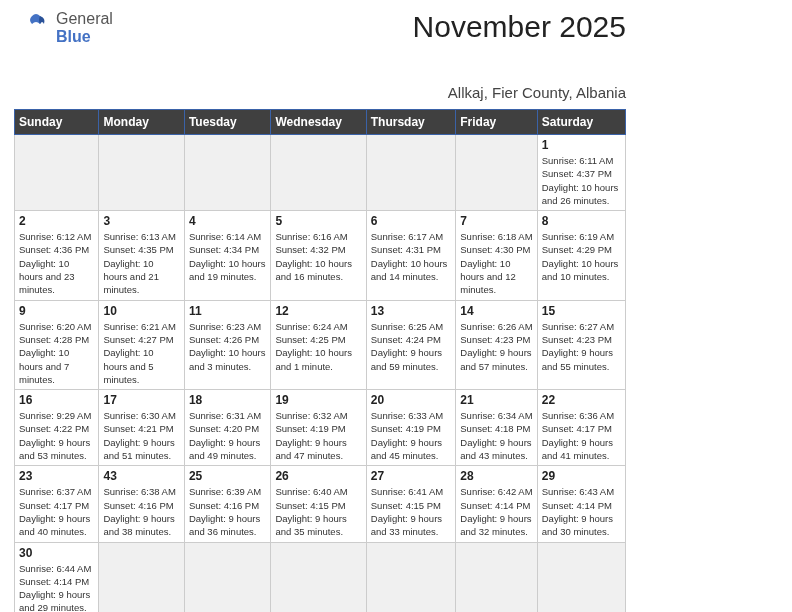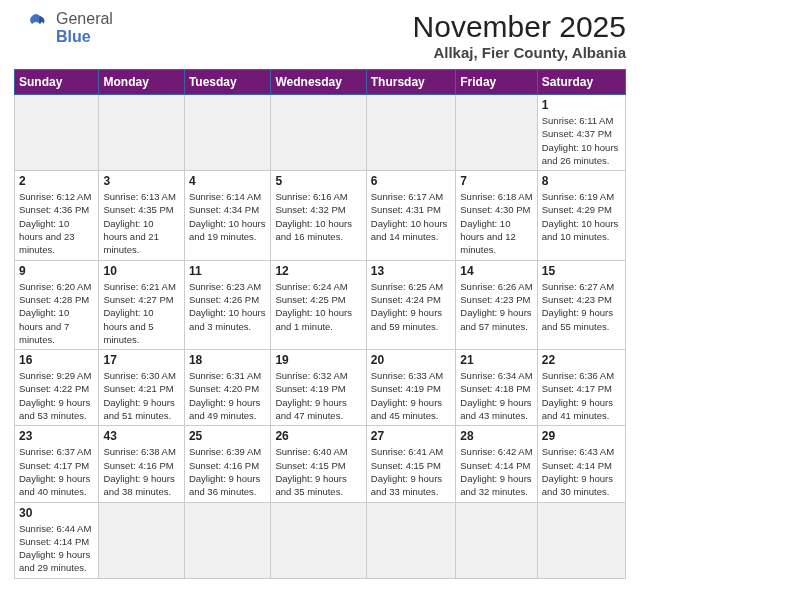--- a/index.html
+++ b/index.html
@@ -30,30 +30,31 @@
     .title-block {
       text-align: right;
     }
     .title-block h1 {
       font-size: 30px;
       font-weight: normal;
       color: #222;
     }
     .title-block h2 {
       font-size: 15px;
-      font-weight: bold;
+      font-weight: normal;
       color: #444;
+      margin-top: 40px;
     }
     .calendar {
       width: 100%;
       border-collapse: collapse;
       border: 1px solid #ccc;
     }
     .calendar thead tr th {
-      background: #701a75;
+      background: #404040;
       color: #fff;
       font-size: 12px;
       font-weight: bold;
       padding: 5px 4px;
       border: 1px solid #3a62a8;
       text-align: left;
     }
     .calendar tbody tr td {
       border: 1px solid #ccc;
       vertical-align: top;

